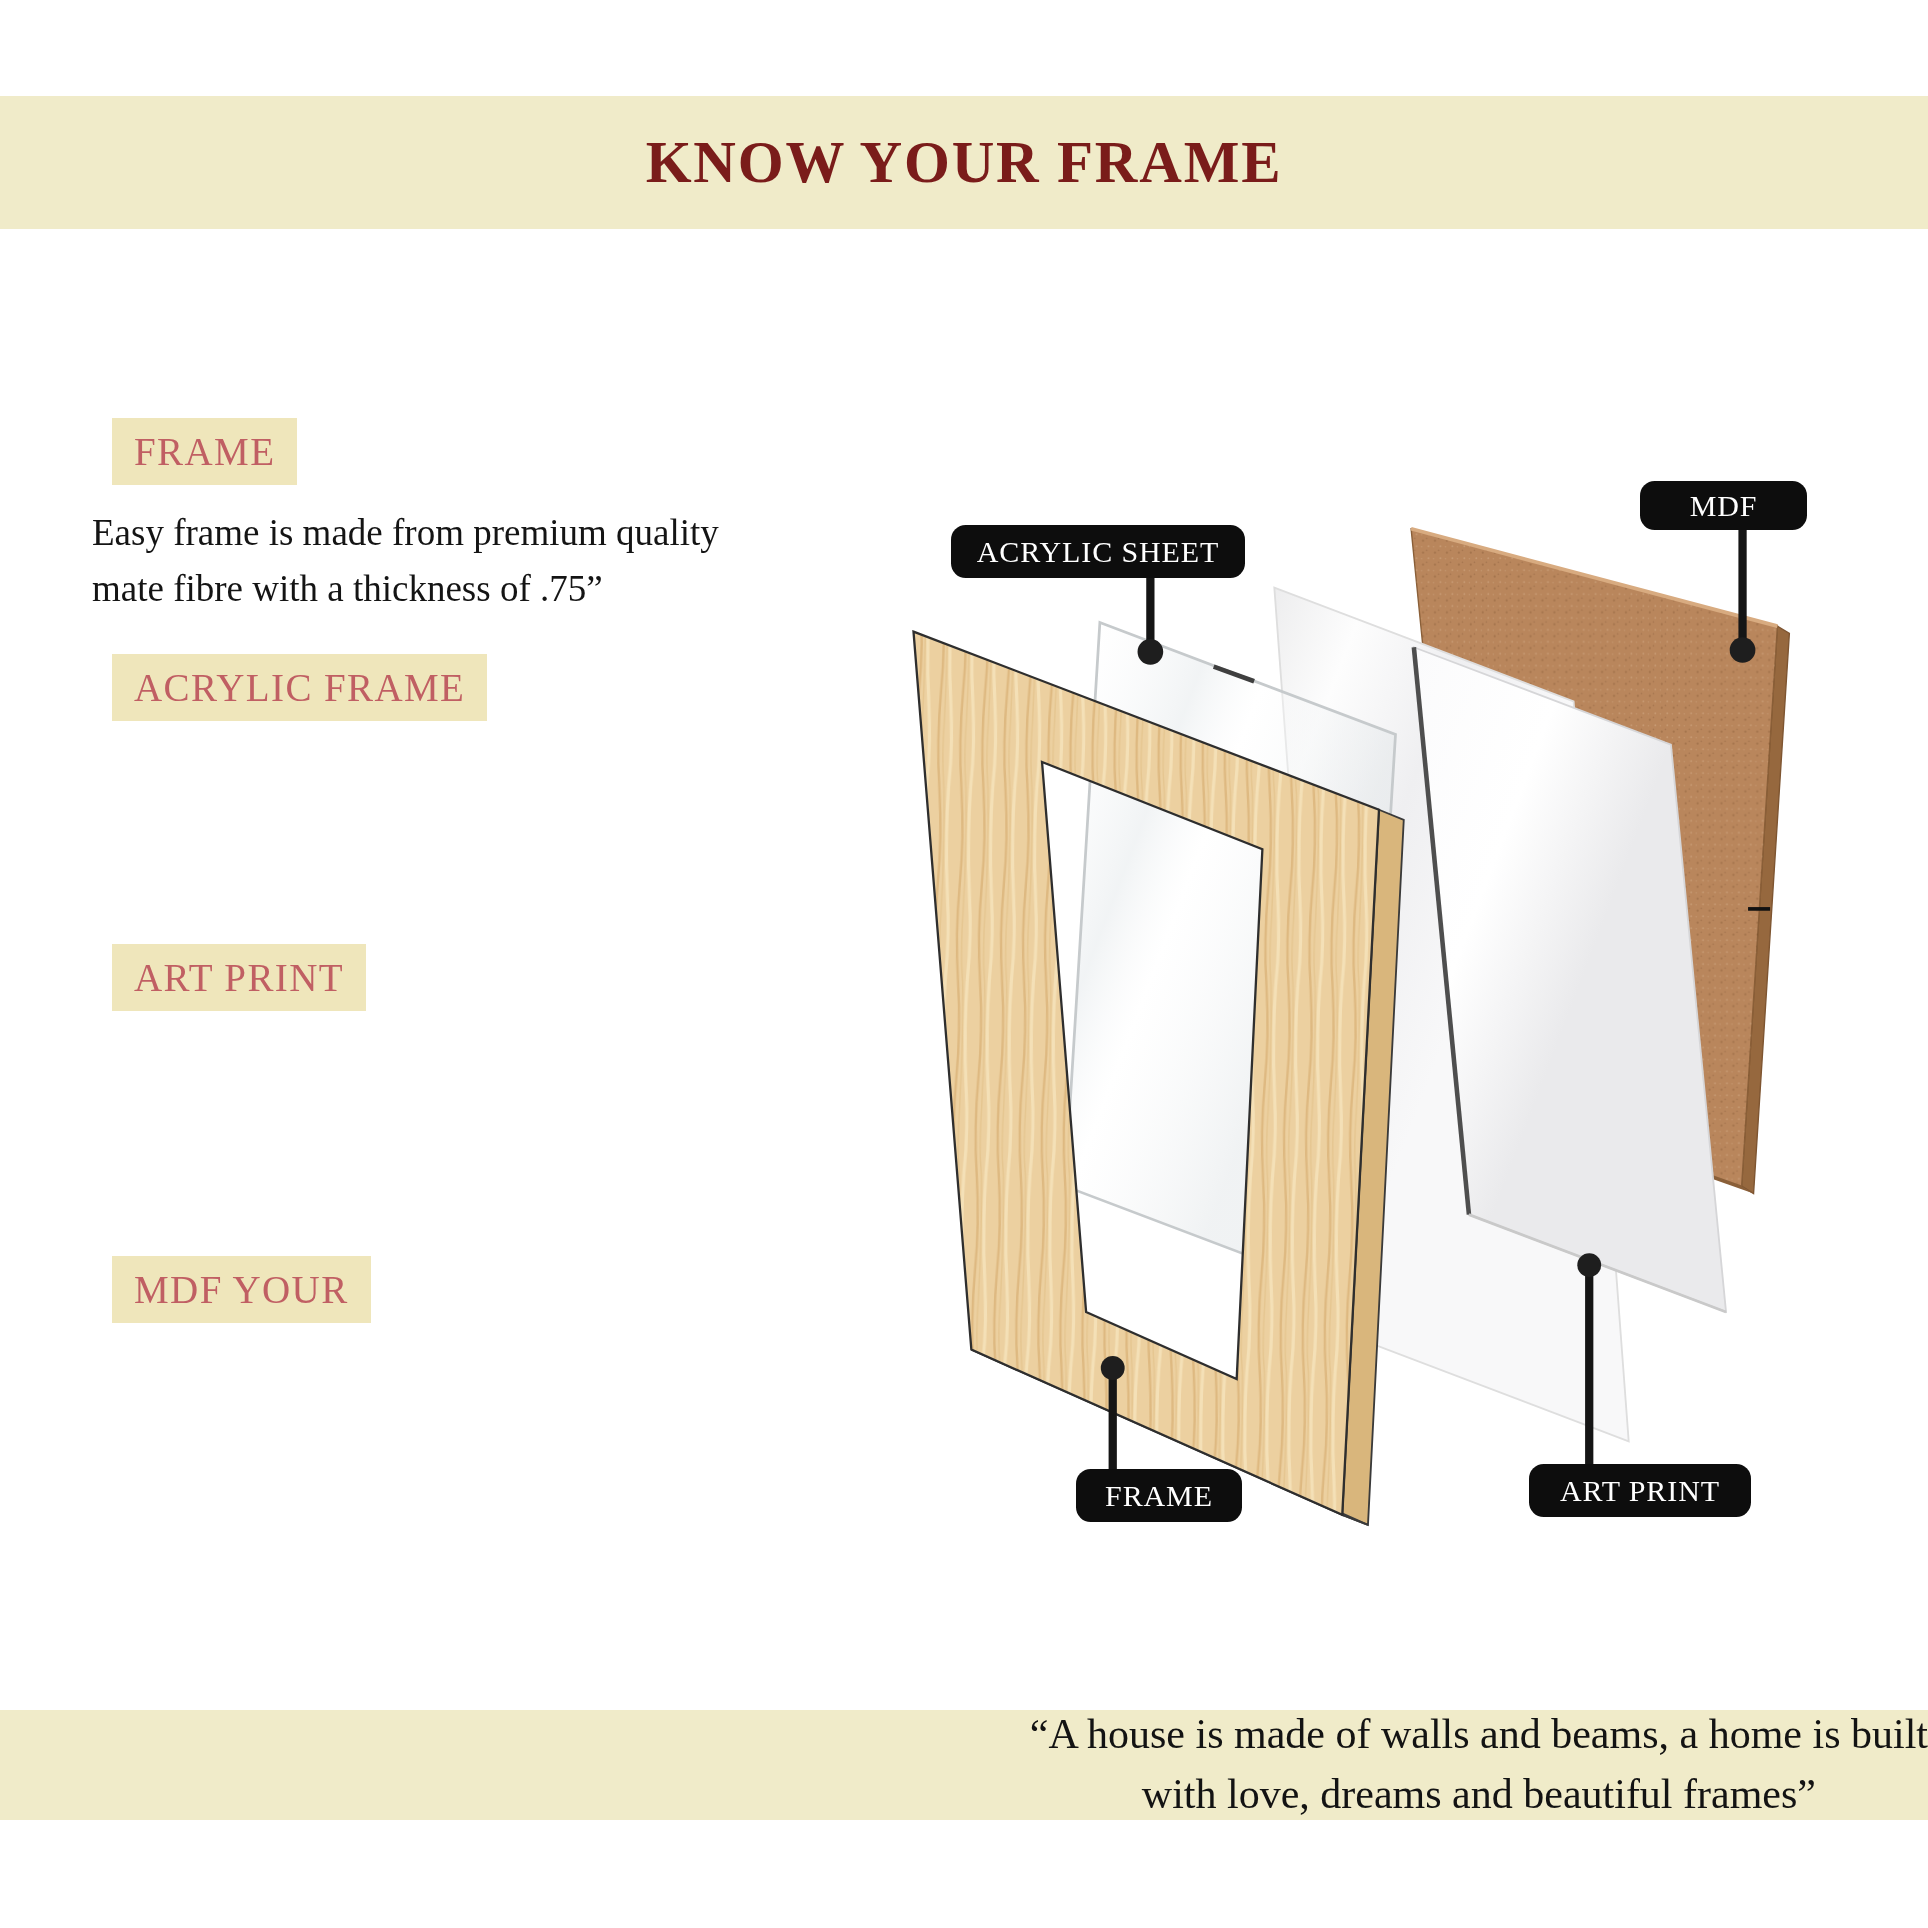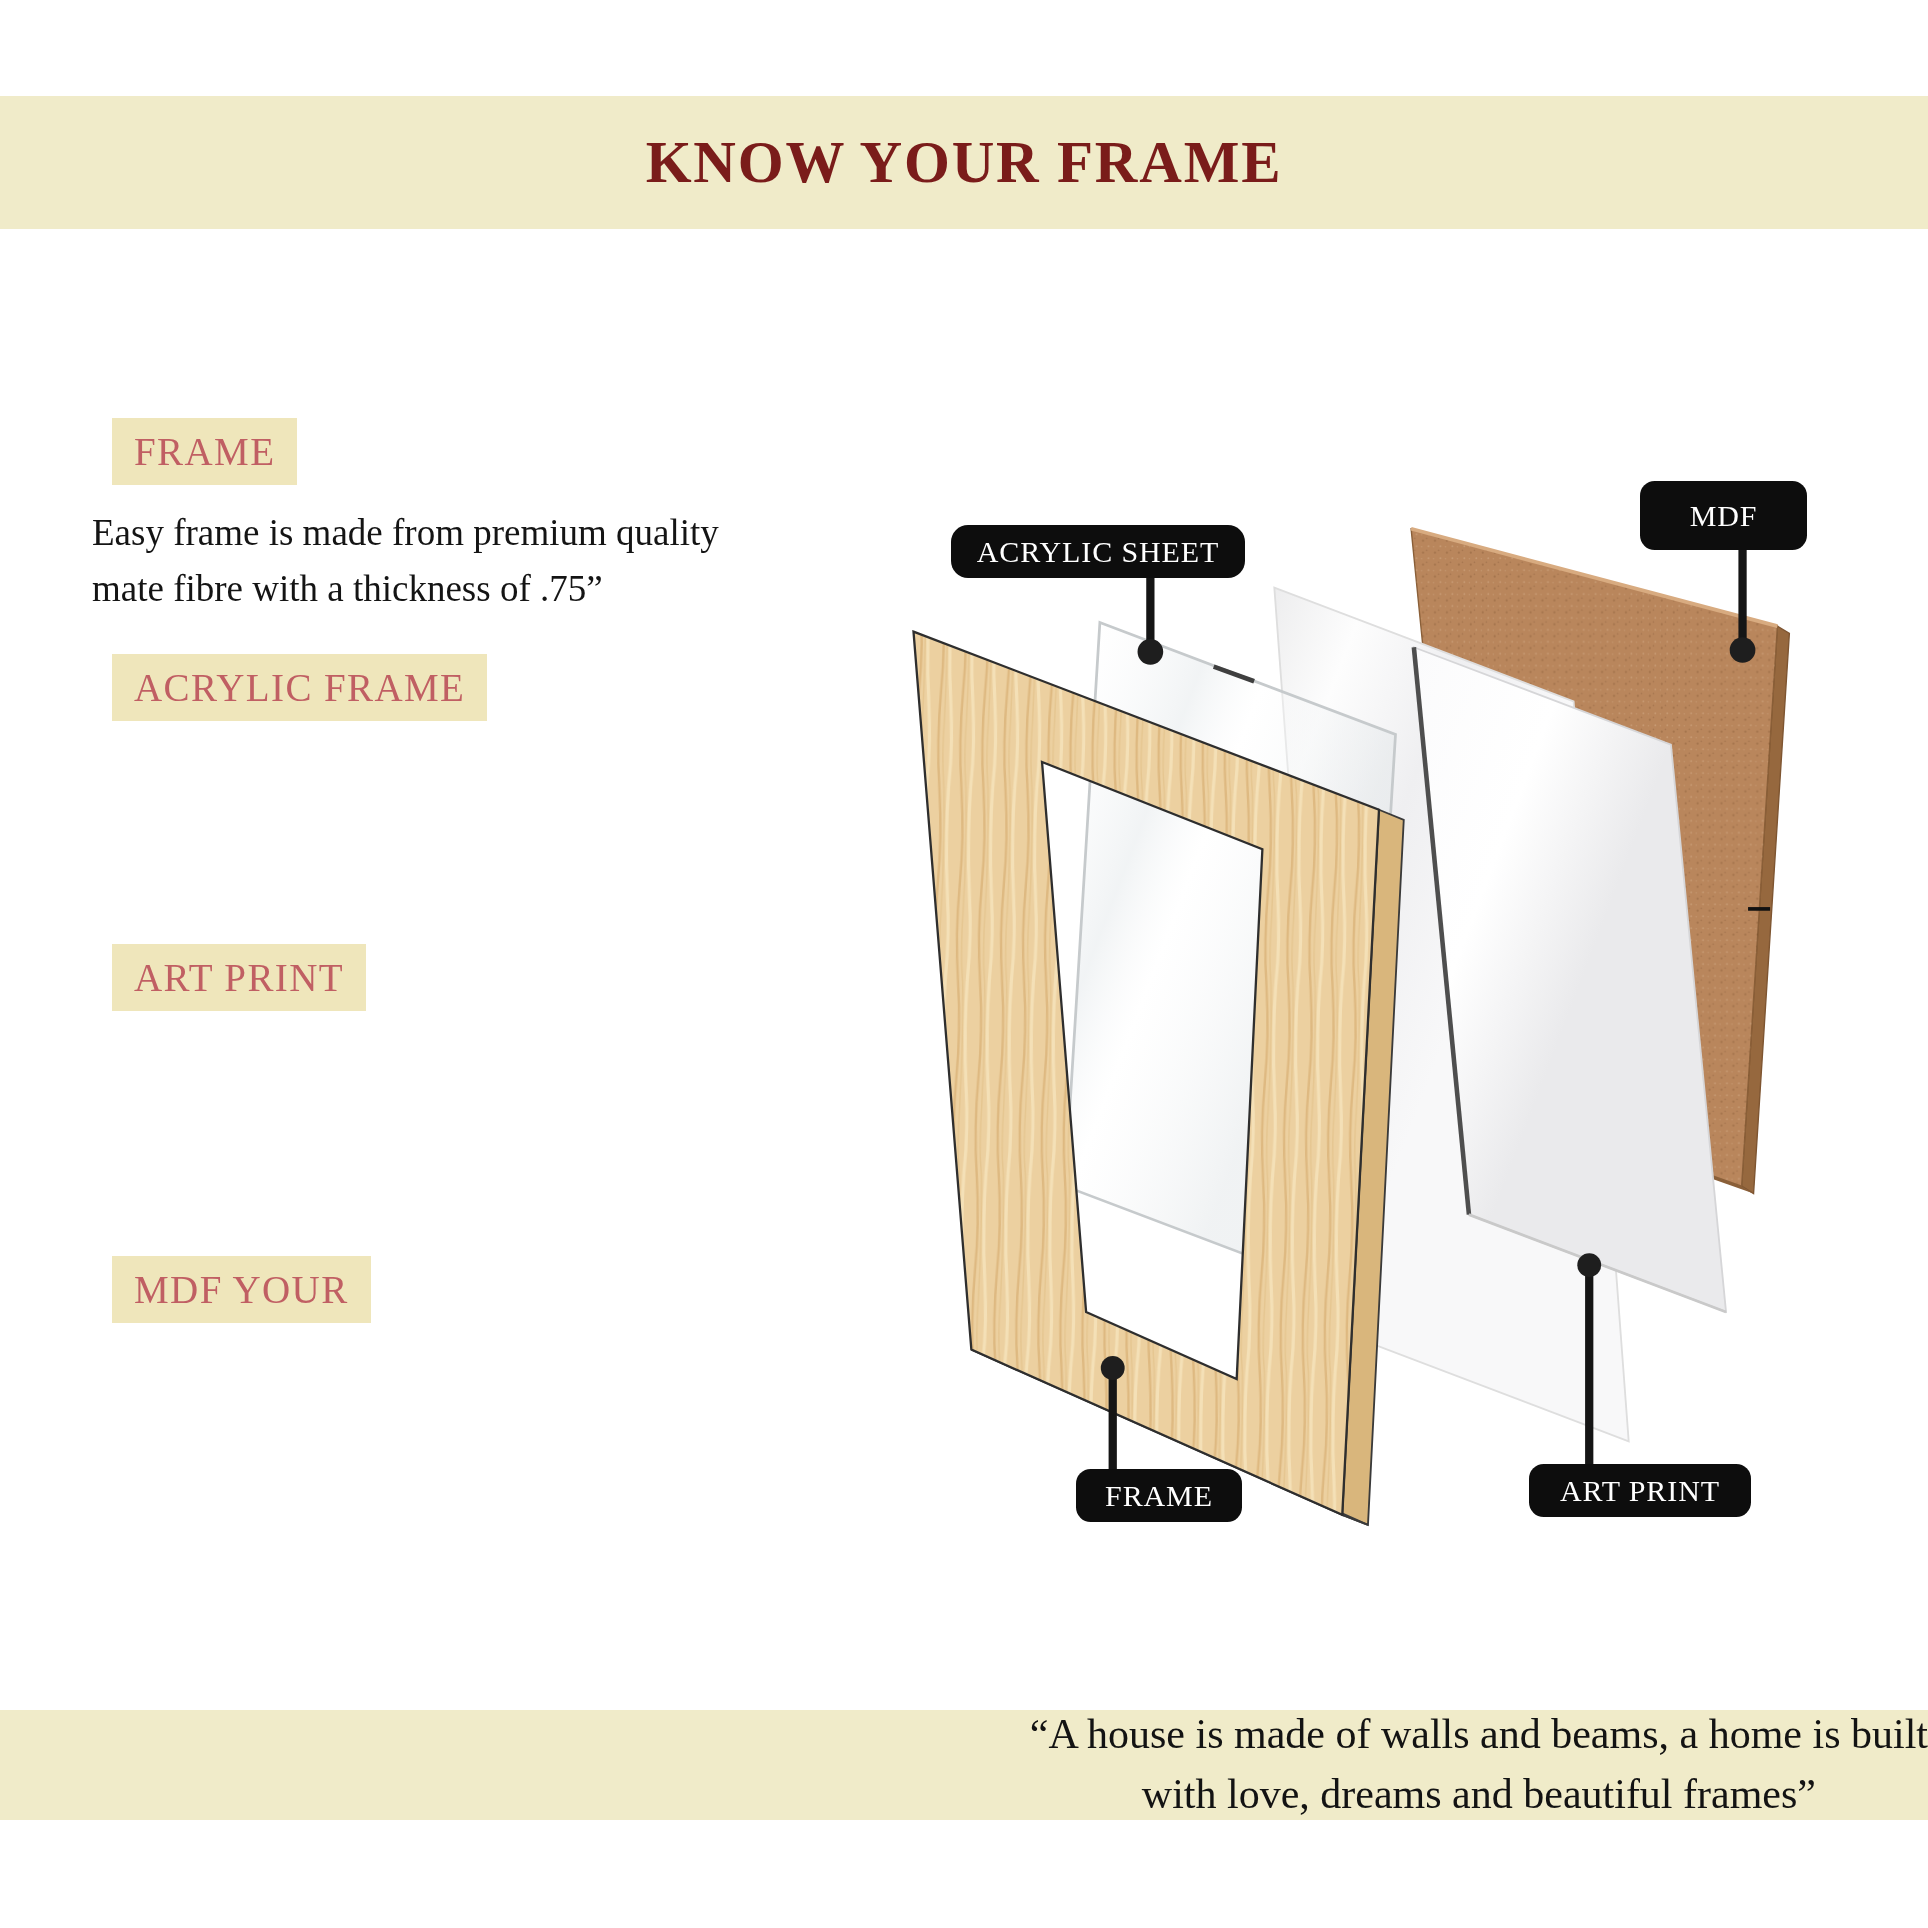--- a/index.html
+++ b/index.html
@@ -83,22 +83,22 @@
     background:#0d0d0d;
     color:#ffffff;
     border-radius:14.7px;
     display:flex;
     align-items:center;
     justify-content:center;
     font-size:30px;
     letter-spacing:0.9px;
     white-space:nowrap;
   }
-  #pill-acrylic{left:951px; top:525px; width:294px; height:53px;border-radius:17px;}
-  #pill-mdf{left:1640px; top:481px; width:167px; height:69px;}
+  #pill-acrylic{left:951px; top:525px; width:294px; height:53px;}
+  #pill-mdf{left:1640px; top:481px; width:167px; height:49px;}
   #pill-frame{left:1076px; top:1469px; width:166px; height:53px;}
   #pill-artprint{left:1529px; top:1464px; width:222px; height:53px;}
 </style>
 </head>
 <body>
 
 <div id="canvas">
 
   <div class="band" id="band-top">
     <div id="page-title">KNOW YOUR FRAME</div>

